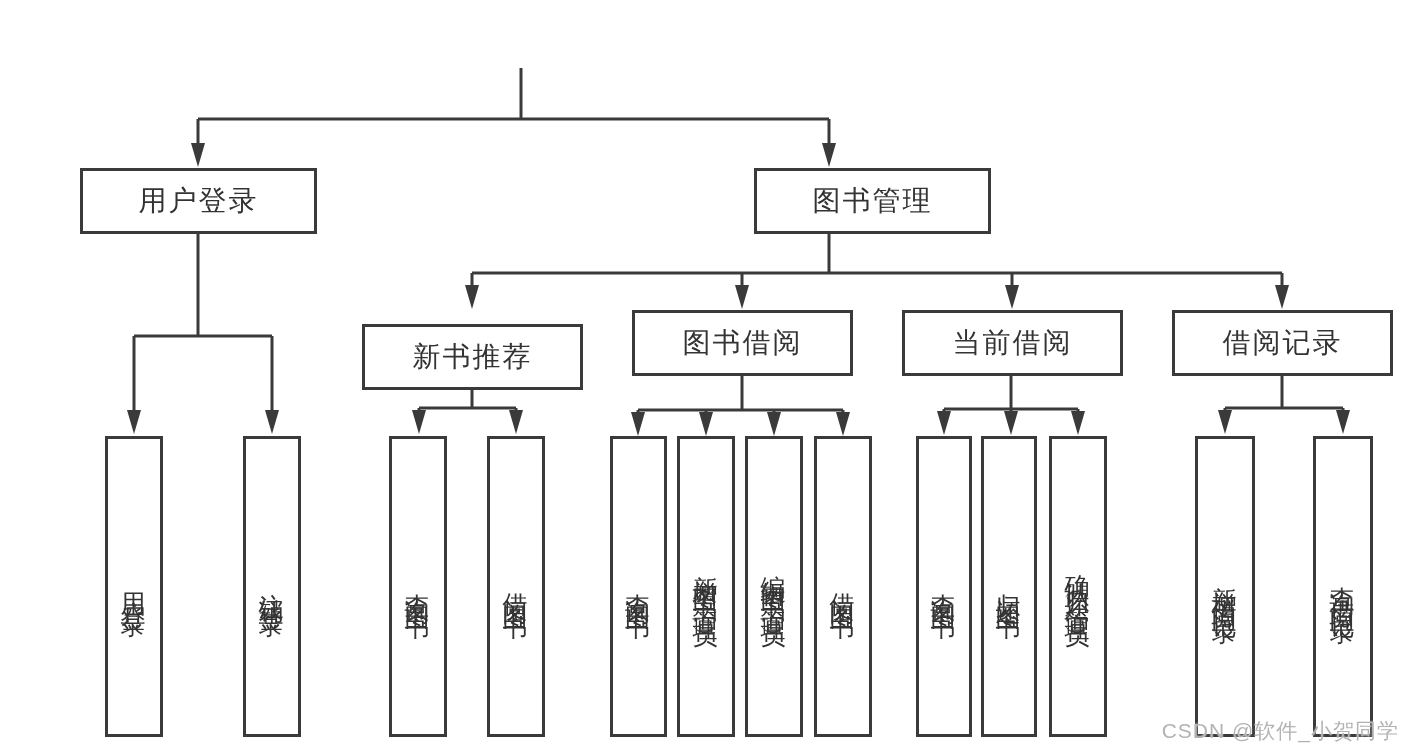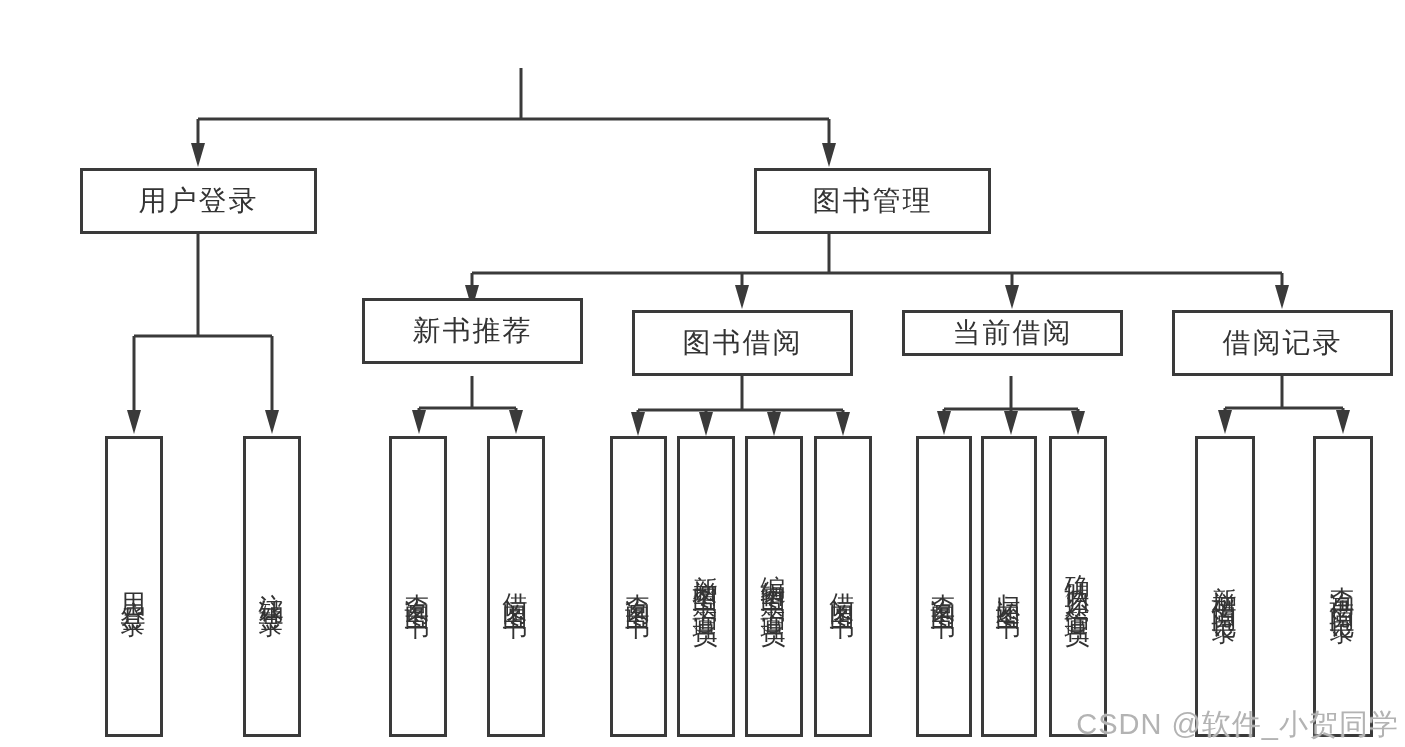--- a/index.html
+++ b/index.html
@@ -14,21 +14,21 @@
     display:flex;align-items:center;justify-content:center;
   }
   .h-node{font-size:28px;letter-spacing:2px;}
   .v-node{
     writing-mode:vertical-rl;
     font-size:25px;letter-spacing:7px;
     display:flex;align-items:center;justify-content:center;
   }
   .watermark{
     position:absolute;right:6px;bottom:2px;z-index:3;
-    font-size:29px;color:#b3b3b3;letter-spacing:1px;
+    font-size:21px;color:#b3b3b3;letter-spacing:1px;
     text-shadow:0 0 2px #ffffff;
   }
 </style>
 </head>
 <body>
 
 <div class="stage">
 
   <svg class="connectors" width="1405" height="747" viewBox="0 0 1405 747">
     <g stroke="#3a3a3a" stroke-width="3" fill="none">
@@ -111,27 +111,27 @@
   </svg>
 
 
   <div class="node h-node" style="left:80px;top:168px;width:237px;height:66px;">
     <span>用户登录</span>
   </div>
   <div class="node h-node" style="left:710px;top:168px;width:237px;height:66px;margin-left:44px;">
     <span>图书管理</span>
   </div>
 
-  <div class="node h-node" style="left:362px;top:298px;width:221px;height:66px;">
+  <div class="node h-node" style="left:362px;top:324px;width:221px;height:66px;">
     <span>新书推荐</span>
   </div>
   <div class="node h-node" style="left:632px;top:310px;width:221px;height:66px;justify-content:center;">
     <span>图书借阅</span>
   </div>
-  <div class="node h-node" style="left:902px;top:310px;width:221px;height:46px;">
+  <div class="node h-node" style="left:902px;top:310px;width:221px;height:66px;">
     <span>当前借阅</span>
   </div>
   <div class="node h-node" style="left:1172px;top:310px;width:221px;height:66px;">
     <span>借阅记录</span>
   </div>
 
   <div class="node v-node" style="left:105px;top:436px;width:58px;height:301px;">
     <span>用户登录</span>
   </div>
   <div class="node v-node" style="left:243px;top:436px;width:58px;height:301px;">

